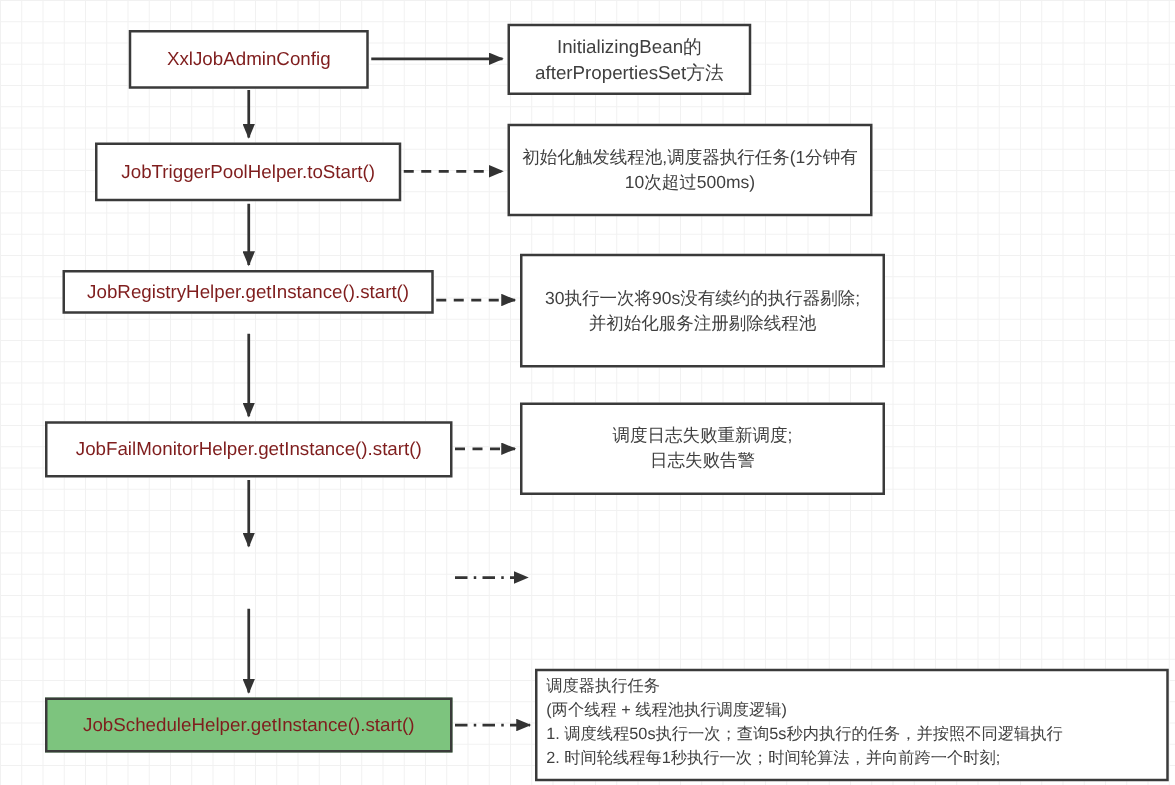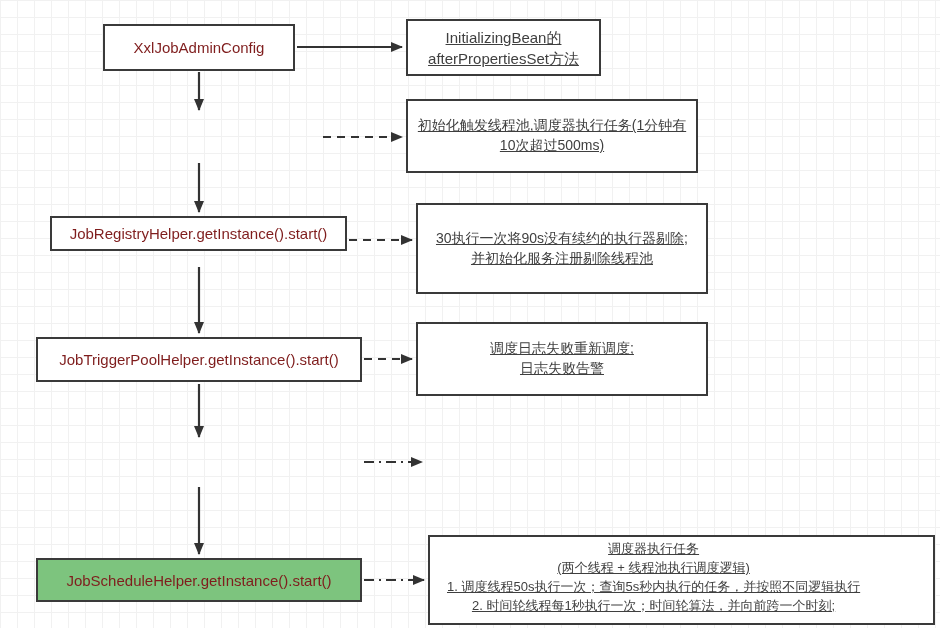--- a/index.html
+++ b/index.html
@@ -31,28 +31,27 @@
     box-sizing:border-box;
     border:2.5px solid #3a3a3a;
     background:#ffffff;
     display:flex;align-items:center;justify-content:center;
     text-align:center;
     color:#3f3f3f;
     font-size:14px;
     line-height:1.4;
     z-index:2;
     padding:2px 6px;
-    text-decoration:underline;
   }
   .note.align-left{
     align-items:flex-start;justify-content:flex-start;
-    text-align:center;
+    text-align:left;
     font-size:13px;
     line-height:1.45;
-    padding:3px 17px;
+    padding:3px 7px;
   }
   .txt{white-space:pre-line;}
   svg.connectors{position:absolute;left:0;top:0;z-index:1;}
 </style>
 </head>
 <body>
 
 <div class="canvas">
 
   <svg class="connectors" width="940" height="628">
@@ -73,27 +72,30 @@
     <line x1="199" y1="163" x2="199" y2="212" stroke="#333" stroke-width="2.2" marker-end="url(#arrow)"></line>
     <line x1="199" y1="267" x2="199" y2="333" stroke="#333" stroke-width="2.2" marker-end="url(#arrow)"></line>
     <line x1="199" y1="384" x2="199" y2="437" stroke="#333" stroke-width="2.2" marker-end="url(#arrow)"></line>
     <line x1="199" y1="487" x2="199" y2="554" stroke="#333" stroke-width="2.2" marker-end="url(#arrow)"></line>
   </svg>
 
   <div class="node" style="left:103px;top:24px;width:192px;height:47px">
     <span class="txt">XxlJobAdminConfig</span>
   </div>
 
+  <div class="node" style="left:76px;top:114px;width:245px;height:47px">
+    <span class="txt">JobTriggerPoolHelper.toStart()</span>
+  </div>
 
   <div class="node" style="left:50px;top:216px;width:297px;height:35px">
     <span class="txt">JobRegistryHelper.getInstance().start()</span>
   </div>
 
   <div class="node" style="left:36px;top:337px;width:326px;height:45px">
-    <span class="txt">JobTriggerPoolHelper.getInstance().start()</span>
+    <span class="txt">JobFailMonitorHelper.getInstance().start()</span>
   </div>
 
 
   <div class="node highlight" style="left: 36px; top: 558px; width: 326px; height: 44px; background: rgb(125, 196, 126);">
     <span class="txt">JobScheduleHelper.getInstance().start()</span>
   </div>
 
   <div class="note" style="left:406px;top:19px;width:195px;height:57px;font-size:15px">
     <span class="txt">InitializingBean的
 afterPropertiesSet方法</span>

